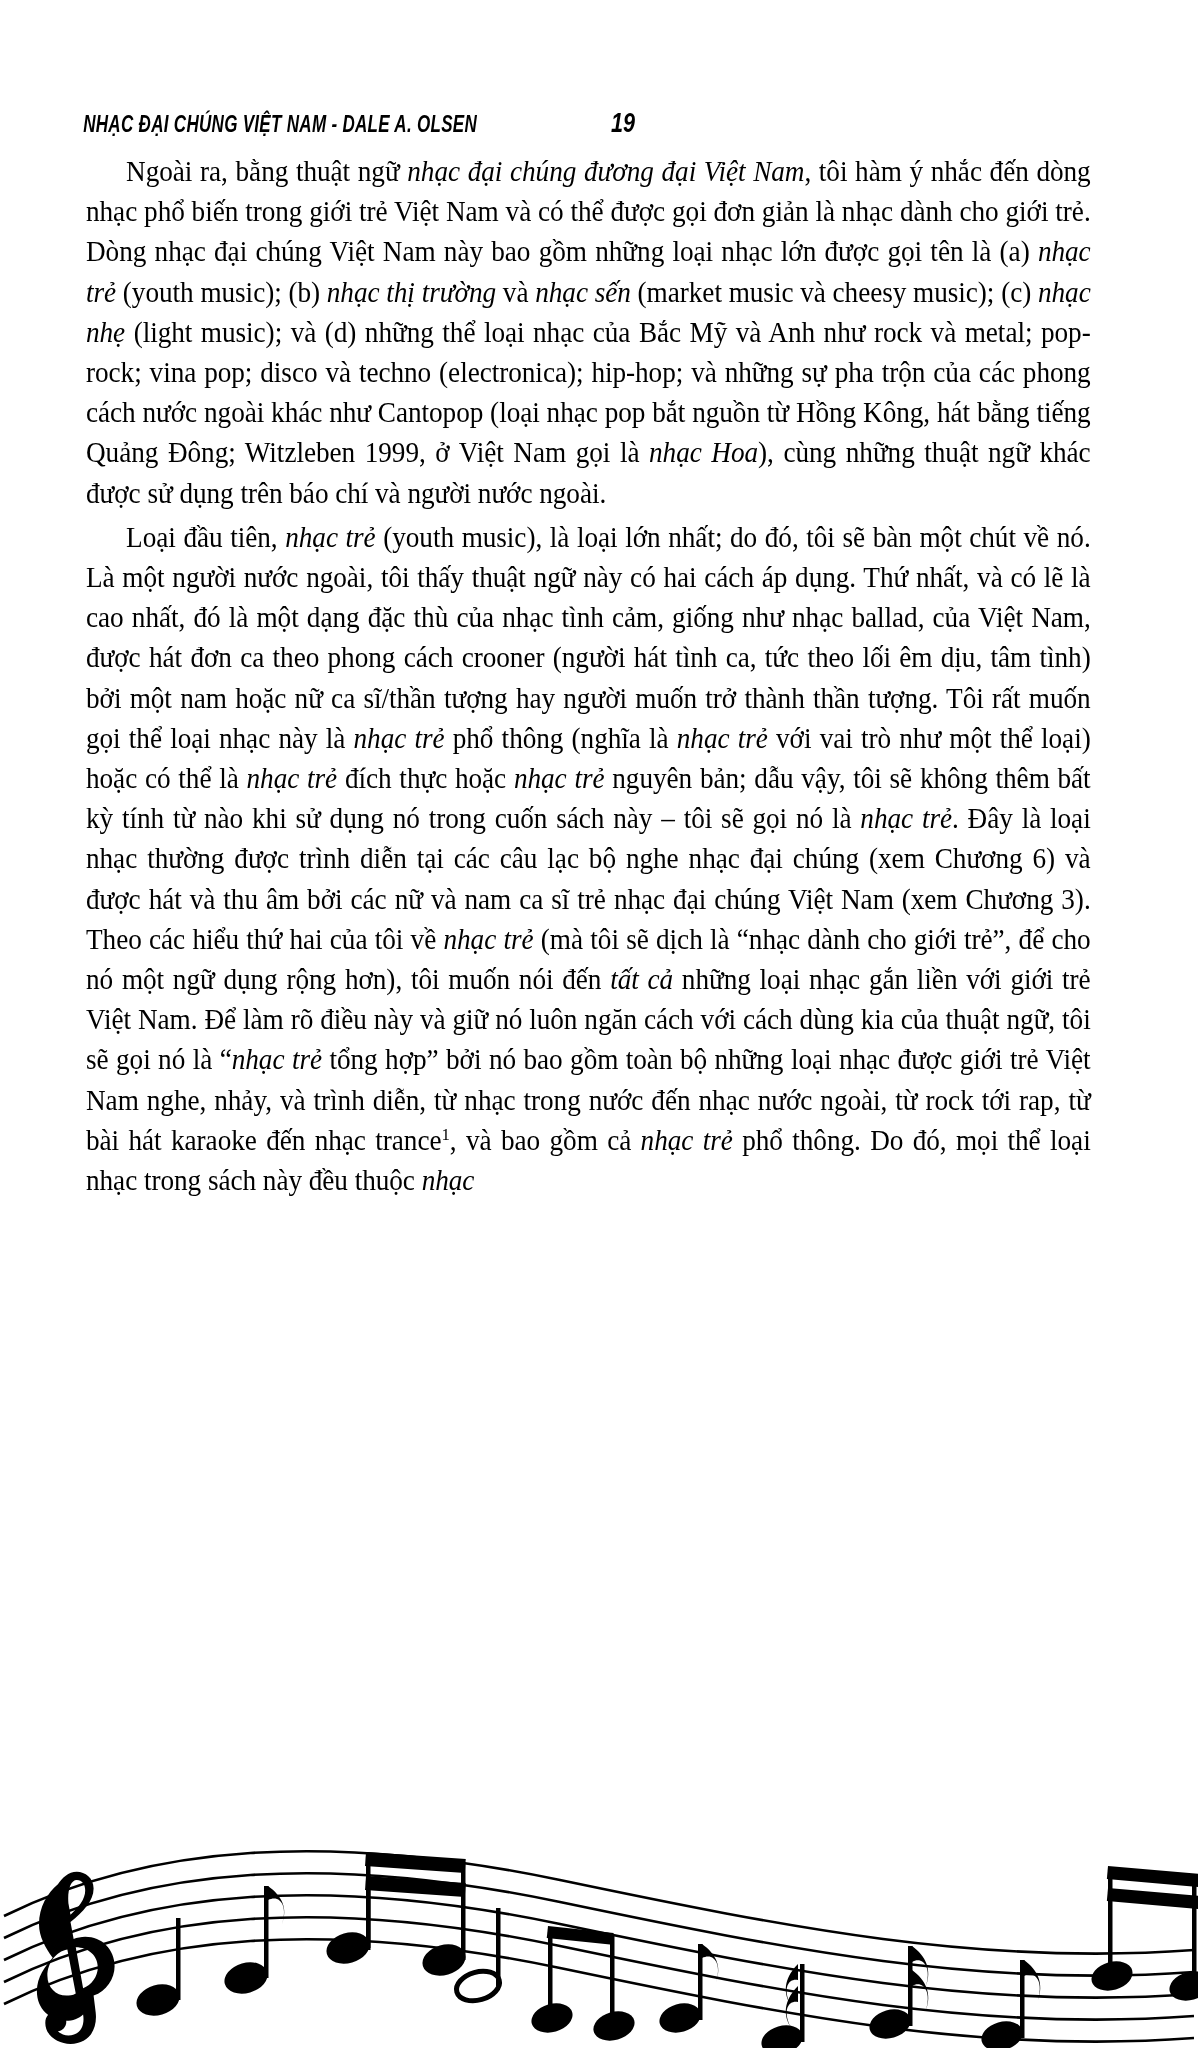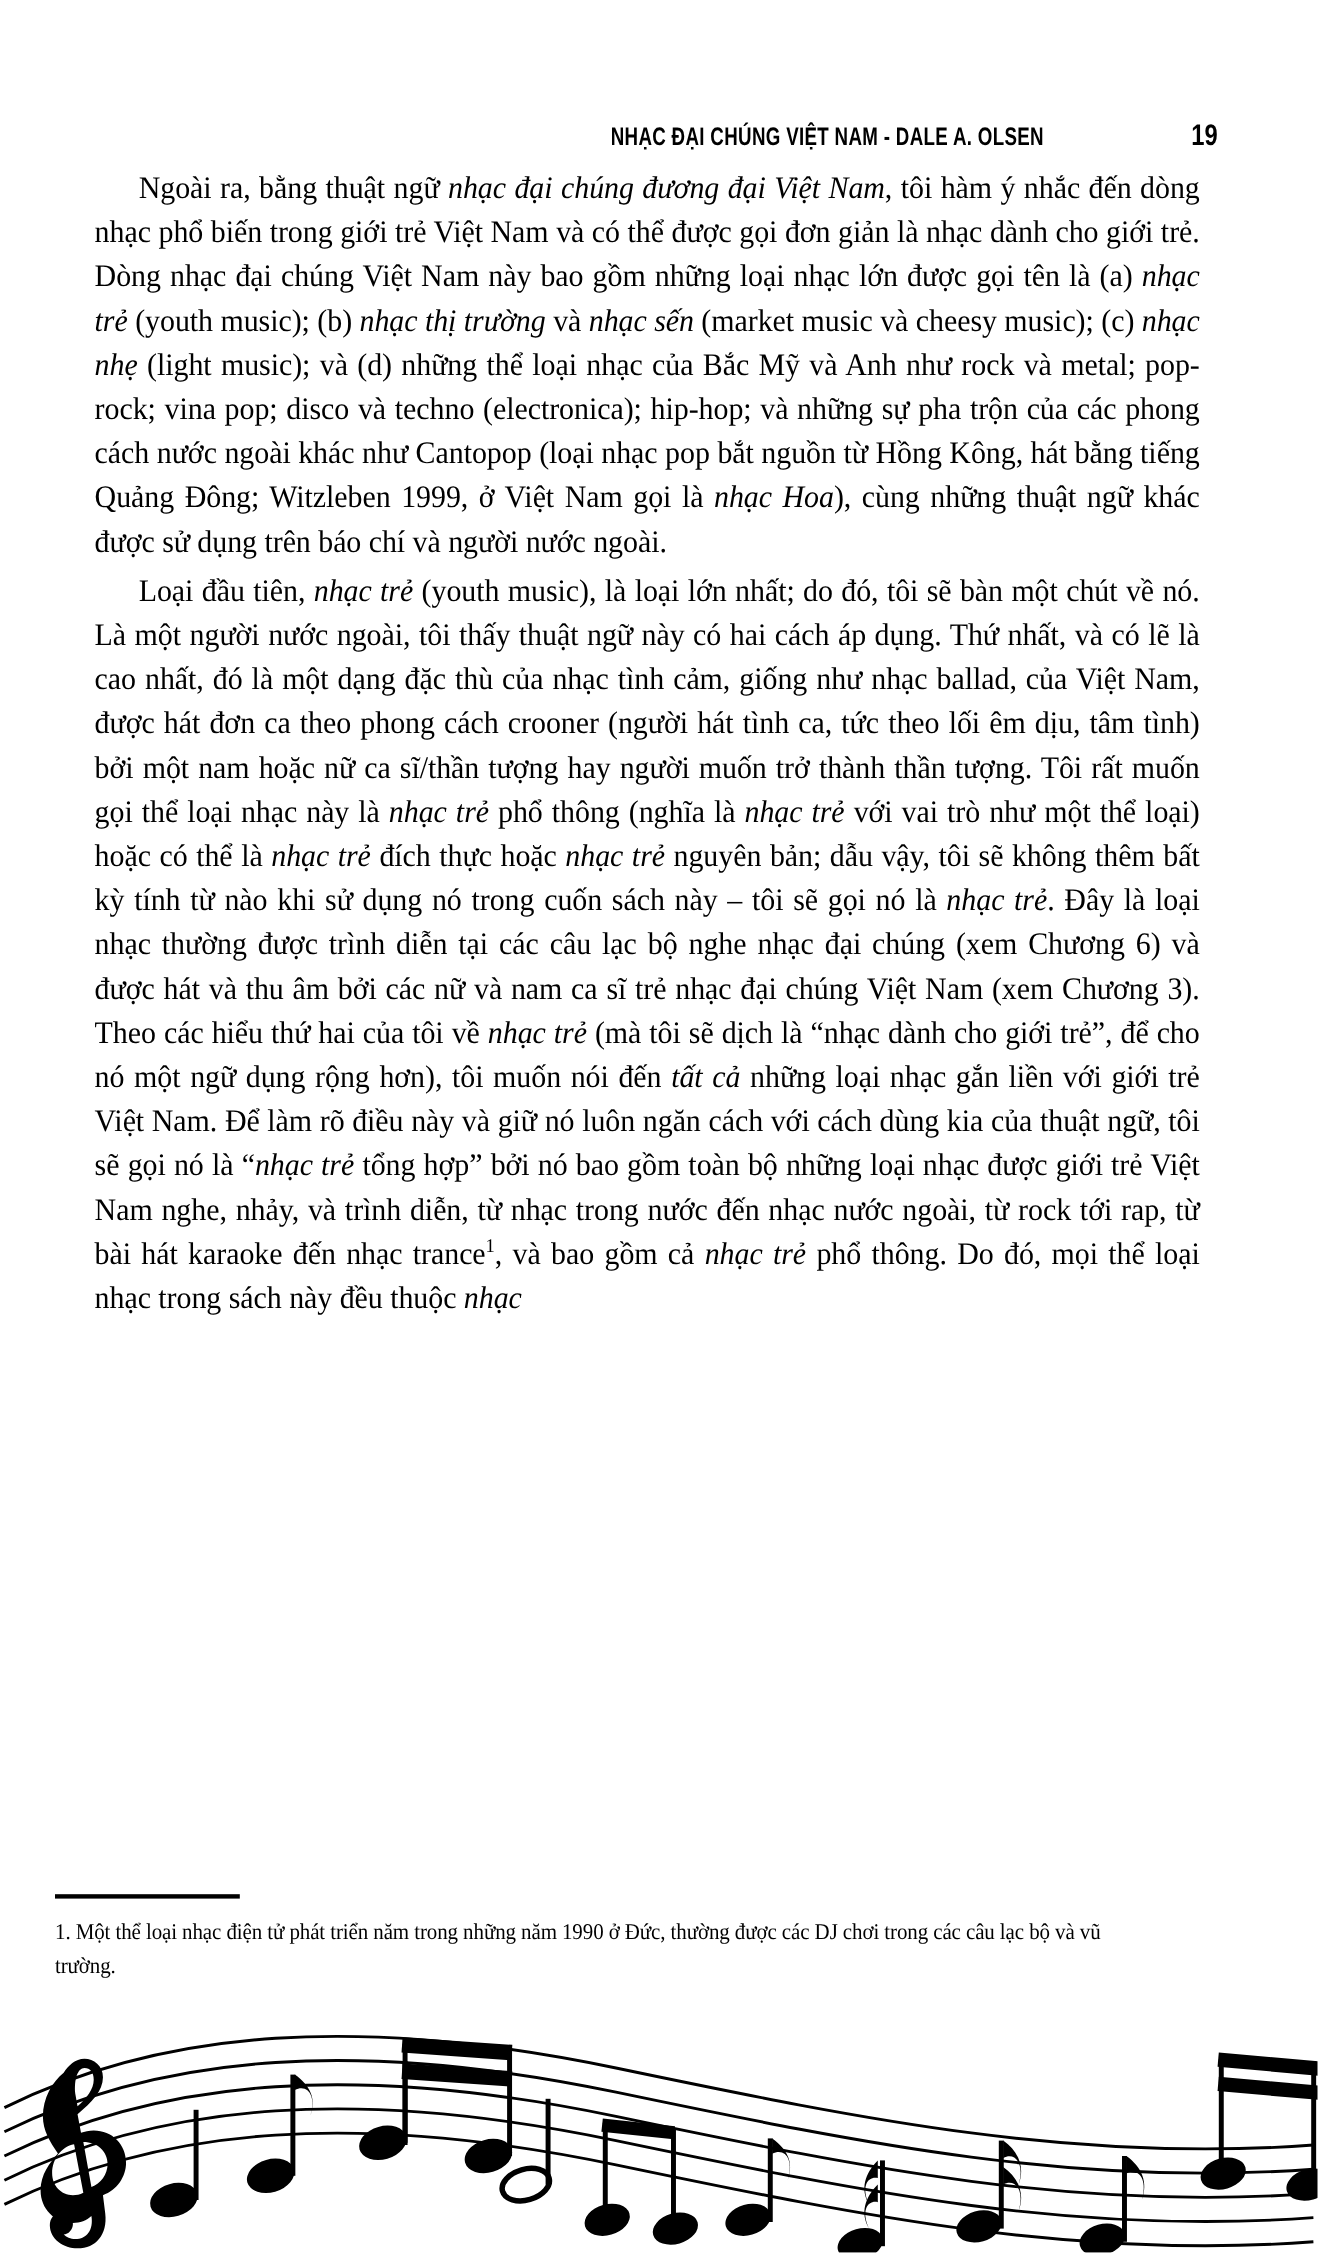--- a/index.html
+++ b/index.html
@@ -19,21 +19,21 @@
 
   
   .runhead {
     position: absolute;
     left: 14px;
     right: 88px;
     top: 108px;
     height: 34px;
     display: flex;
     align-items: baseline;
-    justify-content: flex-end;
+    font-style: italic;
   }
   .runhead-title {
     font-family: "Liberation Sans", "DejaVu Sans", sans-serif;
     font-weight: 700;
     font-size: 23px;
     letter-spacing: 0.4px;
     transform: scaleX(0.74);
     transform-origin: right baseline;
     white-space: nowrap;
   }
@@ -124,24 +124,20 @@
   </div>
 
   <div class="column">
 
     <p class="para indent"><span>Ngoài ra, bằng thuật ngữ </span><i>nhạc đại chúng đương đại Việt Nam</i><span>, tôi hàm ý nhắc đến dòng nhạc phổ biến trong giới trẻ Việt Nam và có thể được gọi đơn giản là nhạc dành cho giới trẻ. Dòng nhạc đại chúng Việt Nam này bao gồm những loại nhạc lớn được gọi tên là (a) </span><i>nhạc trẻ</i><span> (youth music); (b) </span><i>nhạc thị trường</i><span> và </span><i>nhạc sến</i><span> (market music và cheesy music); (c) </span><i>nhạc nhẹ</i><span> (light music); và (d) những thể loại nhạc của Bắc Mỹ và Anh như rock và metal; pop-rock; vina pop; disco và techno (electronica); hip-hop; và những sự pha trộn của các phong cách nước ngoài khác như Cantopop (loại nhạc pop bắt nguồn từ Hồng Kông, hát bằng tiếng Quảng Đông; Witzleben 1999, ở Việt Nam gọi là </span><i>nhạc Hoa</i><span>), cùng những thuật ngữ khác được sử dụng trên báo chí và người nước ngoài.</span></p>
 
     <p class="para indent"><span>Loại đầu tiên, </span><i>nhạc trẻ</i><span> (youth music), là loại lớn nhất; do đó, tôi sẽ bàn một chút về nó. Là một người nước ngoài, tôi thấy thuật ngữ này có hai cách áp dụng. Thứ nhất, và có lẽ là cao nhất, đó là một dạng đặc thù của nhạc tình cảm, giống như nhạc ballad, của Việt Nam, được hát đơn ca theo phong cách crooner (người hát tình ca, tức theo lối êm dịu, tâm tình) bởi một nam hoặc nữ ca sĩ/thần tượng hay người muốn trở thành thần tượng. Tôi rất muốn gọi thể loại nhạc này là </span><i>nhạc trẻ</i><span> phổ thông (nghĩa là </span><i>nhạc trẻ</i><span> với vai trò như một thể loại) hoặc có thể là </span><i>nhạc trẻ</i><span> đích thực hoặc </span><i>nhạc trẻ</i><span> nguyên bản; dẫu vậy, tôi sẽ không thêm bất kỳ tính từ nào khi sử dụng nó trong cuốn sách này – tôi sẽ gọi nó là </span><i>nhạc trẻ</i><span>. Đây là loại nhạc thường được trình diễn tại các câu lạc bộ nghe nhạc đại chúng (xem Chương 6) và được hát và thu âm bởi các nữ và nam ca sĩ trẻ nhạc đại chúng Việt Nam (xem Chương 3). Theo các hiểu thứ hai của tôi về </span><i>nhạc trẻ</i><span> (mà tôi sẽ dịch là “nhạc dành cho giới trẻ”, để cho nó một ngữ dụng rộng hơn), tôi muốn nói đến </span><i>tất cả</i><span> những loại nhạc gắn liền với giới trẻ Việt Nam. Để làm rõ điều này và giữ nó luôn ngăn cách với cách dùng kia của thuật ngữ, tôi sẽ gọi nó là “</span><i>nhạc trẻ</i><span> tổng hợp” bởi nó bao gồm toàn bộ những loại nhạc được giới trẻ Việt Nam nghe, nhảy, và trình diễn, từ nhạc trong nước đến nhạc nước ngoài, từ rock tới rap, từ bài hát karaoke đến nhạc trance</span><sup class="fnref">1</sup><span>, và bao gồm cả </span><i>nhạc trẻ</i><span> phổ thông. Do đó, mọi thể loại nhạc trong sách này đều thuộc </span><i>nhạc</i></p>
 
   </div>
 
-  <div class="footnote-area">
-    <div class="footnote-rule"></div>
-    <div class="footnote-text">1. Một thể loại nhạc điện tử phát triển năm trong những năm 1990 ở Đức, thường được các DJ chơi trong các câu lạc bộ và vũ trường.</div>
-  </div>
 
   <div class="staff-art">
     <svg viewBox="0 0 1198 210" xmlns="http://www.w3.org/2000/svg" aria-hidden="true">
       <g fill="none" stroke="#000000" stroke-width="2.6">
         <path d="M4,78 C150,6 330,-6 560,42 C790,90 980,128 1194,112"></path>
         <path d="M4,100 C150,28 330,16 560,64 C790,112 980,150 1194,134"></path>
         <path d="M4,122 C150,50 330,38 560,86 C790,134 980,172 1194,156"></path>
         <path d="M4,144 C150,72 330,60 560,108 C790,156 980,194 1194,178"></path>
         <path d="M4,166 C150,94 330,82 560,130 C790,178 980,216 1194,200"></path>
       </g>

